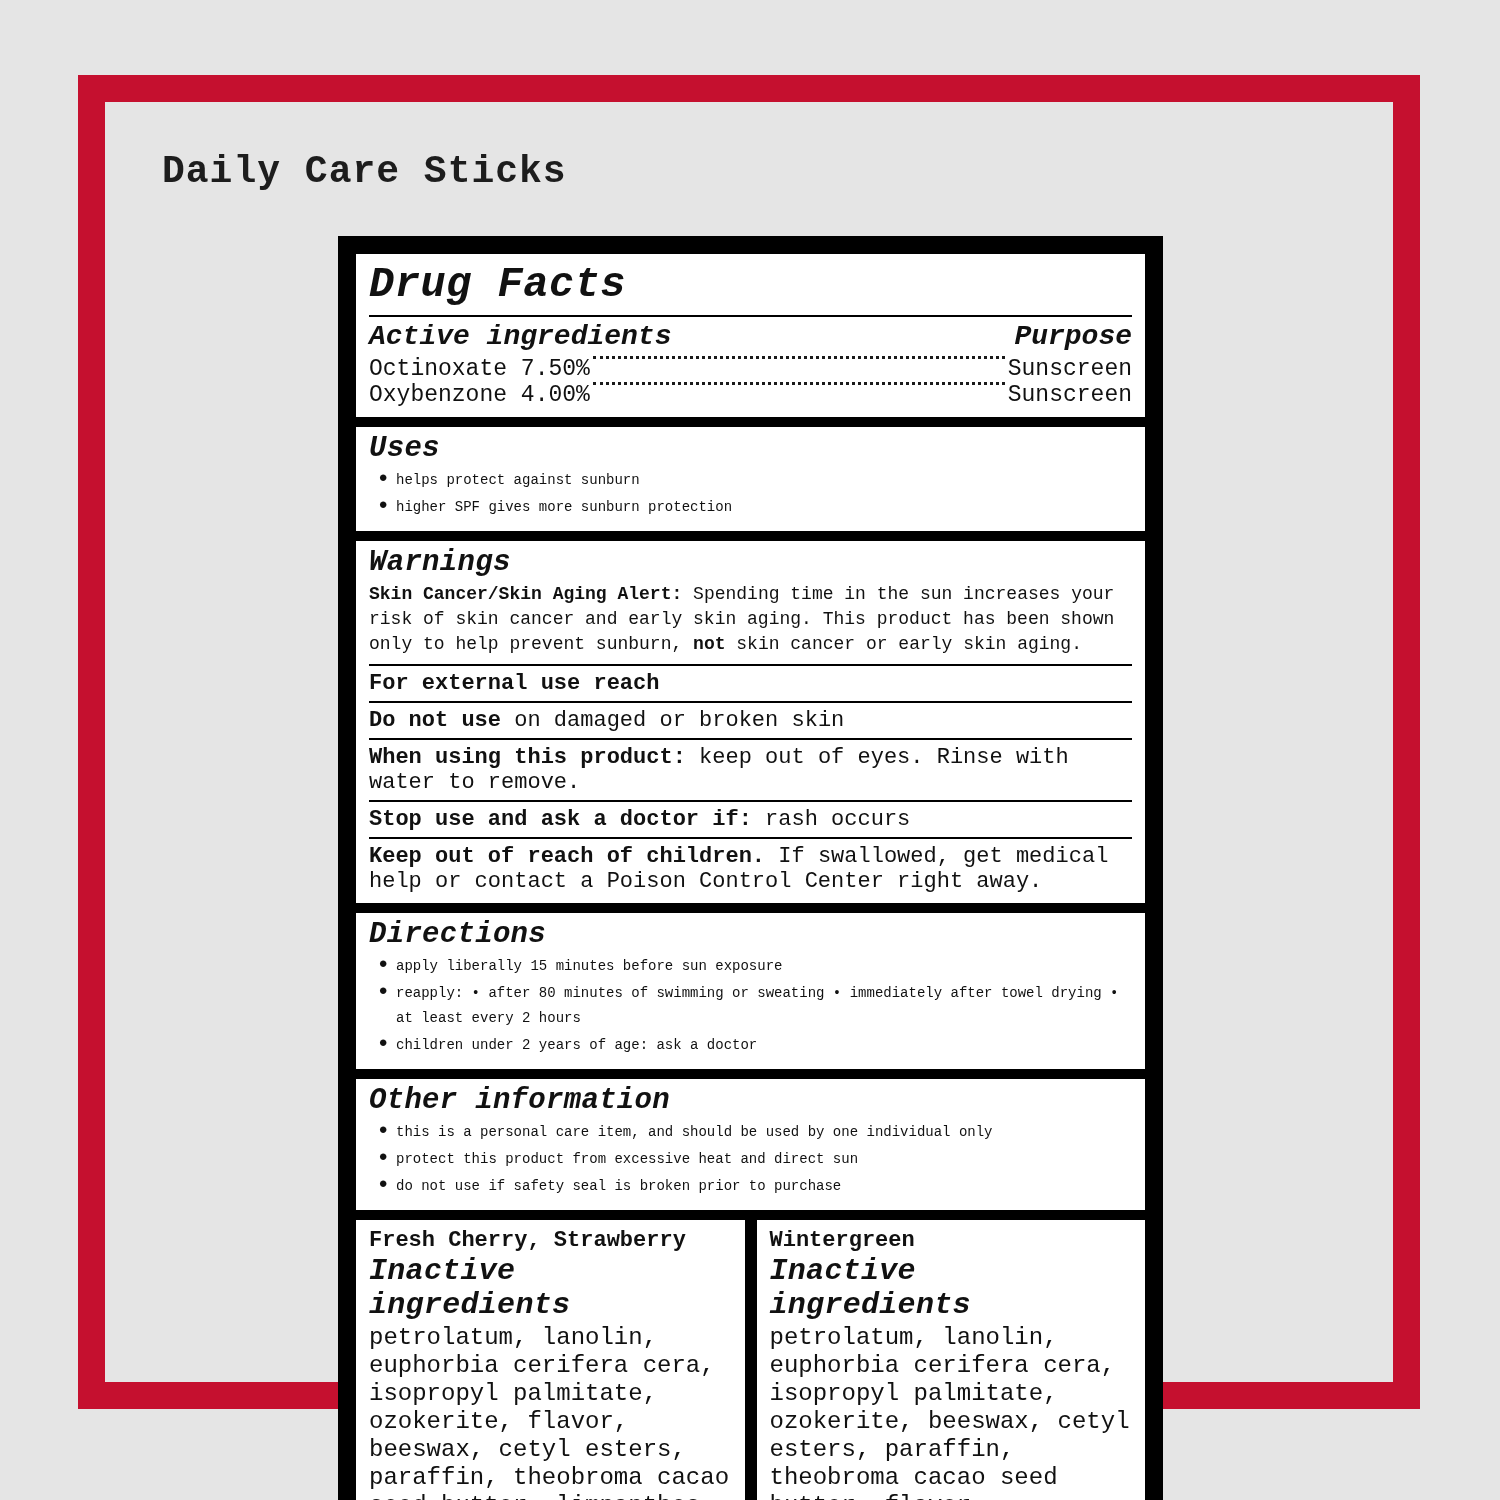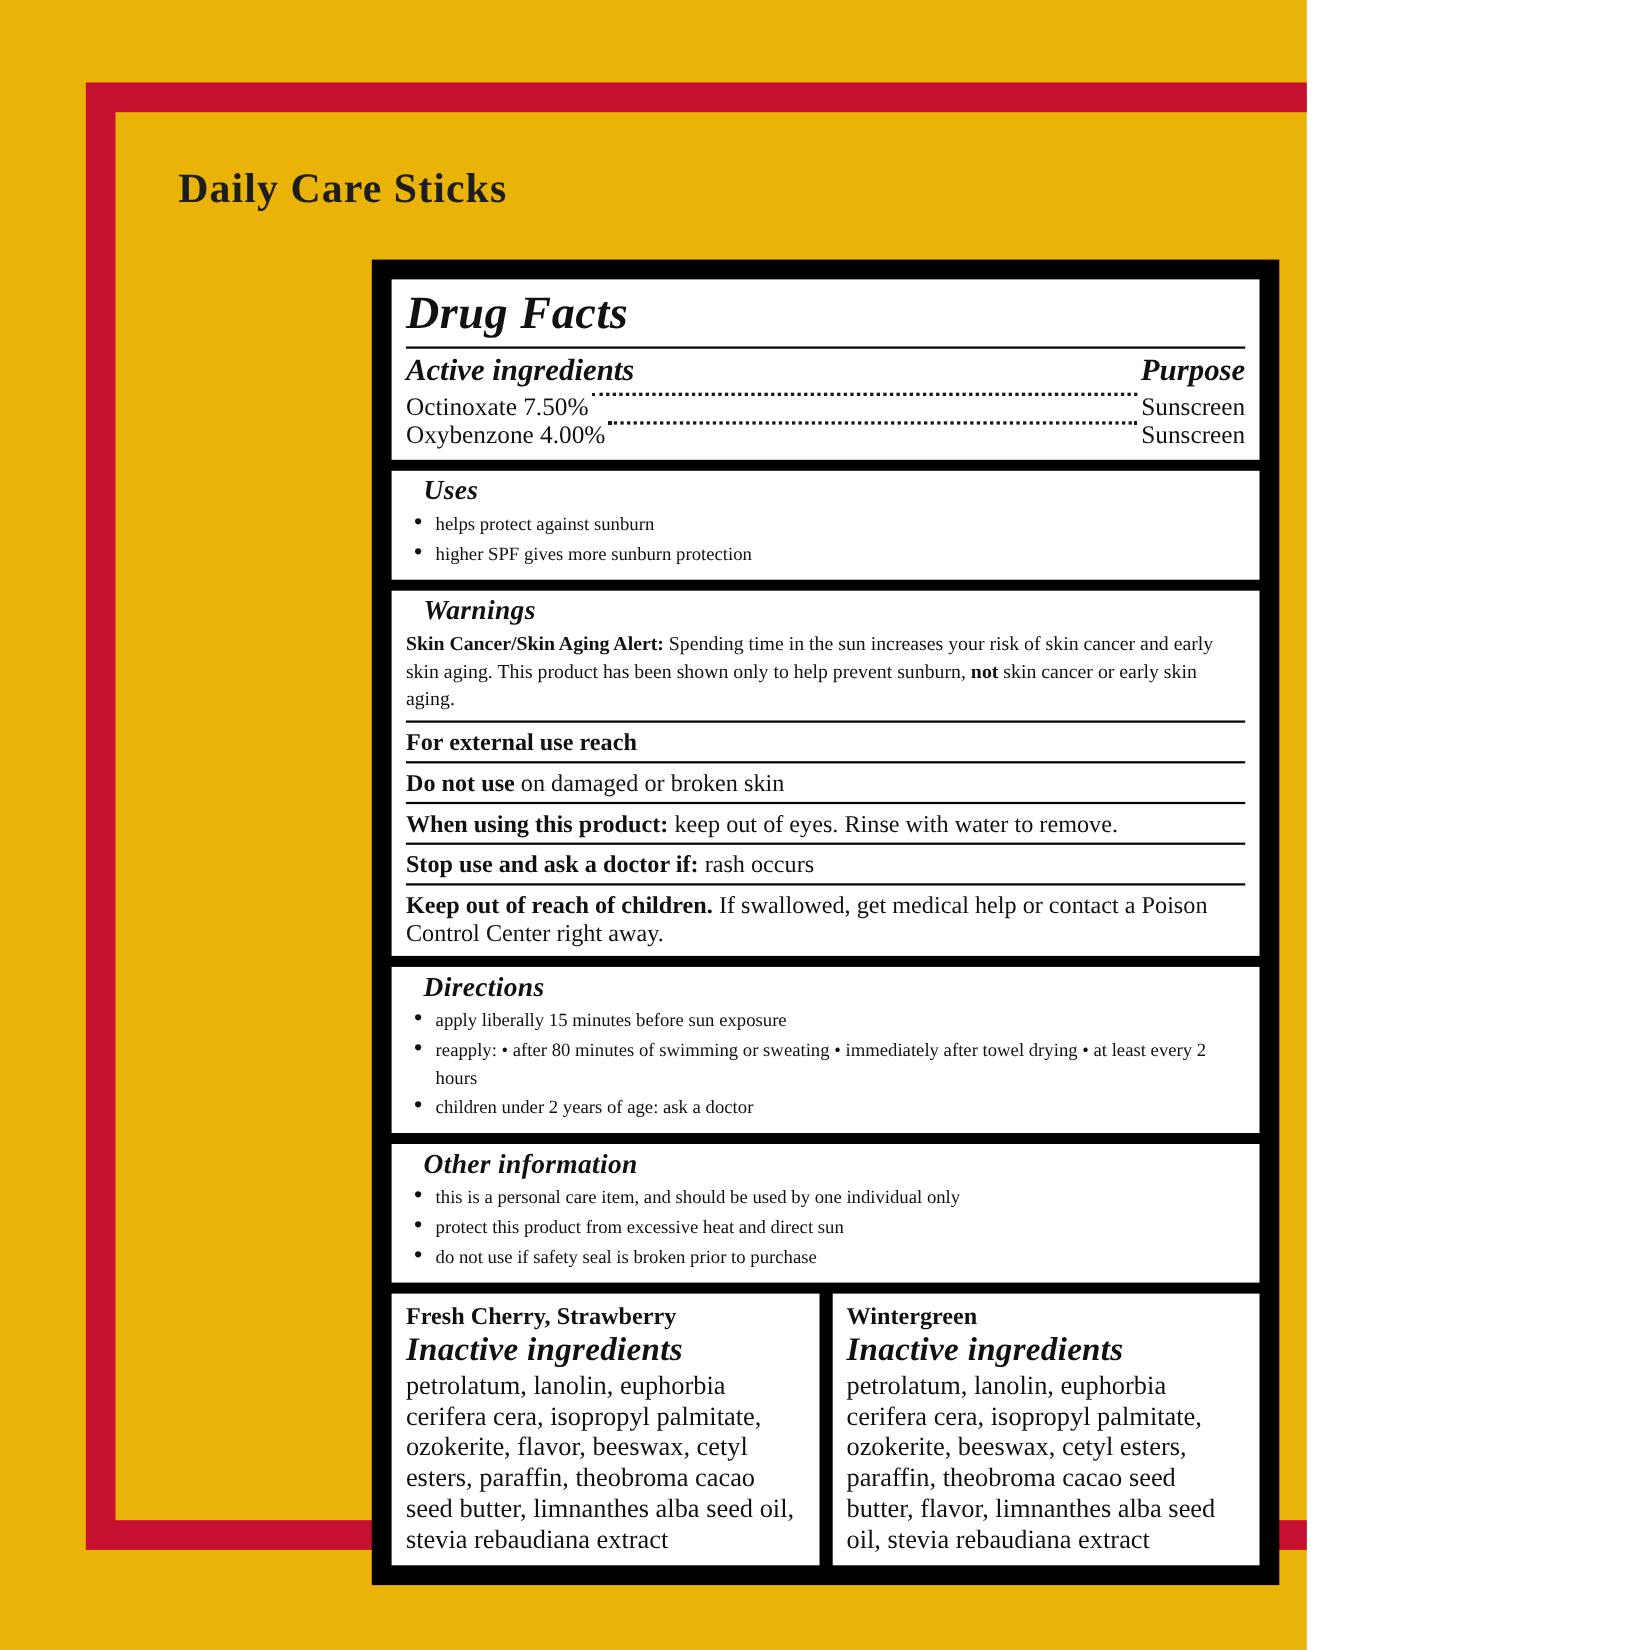--- a/index.html
+++ b/index.html
@@ -1,18 +1,18 @@
 <!DOCTYPE html>
 <html><head>
 <meta charset="utf-8">
 <style>
   html,body{margin:0;padding:0;background:#fff;}
   .canvas{
-    position:relative;width:1188px;height:1500px;background:#eab308;overflow:hidden;
-    font-family:Liberation Serif, serif;color:#111;
+    position:relative;width:1500px;height:1500px;background:#e5e5e5;overflow:hidden;
+    font-family:Liberation Mono, monospace;color:#111;
   }
   .red-frame{
     position:absolute;left:78px;top:75px;width:1342px;height:1334px;
     box-sizing:border-box;border:27px solid var(--frame,#C5102F);background:transparent;
   }
   .page-title{
     position:absolute;left:162px;top:150px;margin:0;
     font-size:38px;font-weight:700;letter-spacing:1px;color:#1d1d1d;
   }
   .panel{
@@ -23,22 +23,22 @@
   .df-title{
     margin:2px 0 6px;font-size:42px;font-style:italic;font-weight:700;letter-spacing:0.5px;
   }
   .rule{border:none;border-top:2.5px solid #000;margin:0 0 4px;}
   .head-row{
     display:flex;justify-content:space-between;align-items:baseline;
     font-size:28px;font-style:italic;font-weight:700;margin:2px 0 4px;
   }
   .ing-row{display:flex;align-items:flex-start;font-size:23px;line-height:26px;}
   .leader{flex:1;border-bottom:3px dotted #1a1a1a;margin:0 3px 4px;}
-  .section-h{margin:0 16px 3px;font-size:25px;font-style:italic;font-weight:700;letter-spacing:0.3px;}
-  ul.bullets{margin:0;padding:0;list-style:none;font-size:17px;line-height:25px;}
+  .section-h{margin:0 0 3px;font-size:29px;font-style:italic;font-weight:700;letter-spacing:0.3px;}
+  ul.bullets{margin:0;padding:0;list-style:none;font-size:14px;line-height:25px;}
   ul.bullets li{position:relative;padding-left:27px;margin:0 0 2px;}
   ul.bullets li::before{content:"\2022";position:absolute;left:7px;top:-1px;font-size:24px;}
   .warn-p{margin:0 0 7px;font-size:18px;line-height:25px;}
   .sub{border-top:2px solid #000;margin-top:5px;padding-top:5px;font-size:22px;line-height:25px;}
   b.lead{font-weight:700;}
   .bottom-row{display:flex;gap:12px;}
   .col{flex:1;min-height:242px;padding-top:8px;}
   .flavor{font-weight:700;font-size:22px;line-height:25px;}
   .col .section-h{margin:1px 0 2px;font-size:30px;}
   .col p{margin:2px 0 0;font-size:24px;line-height:28px;}

